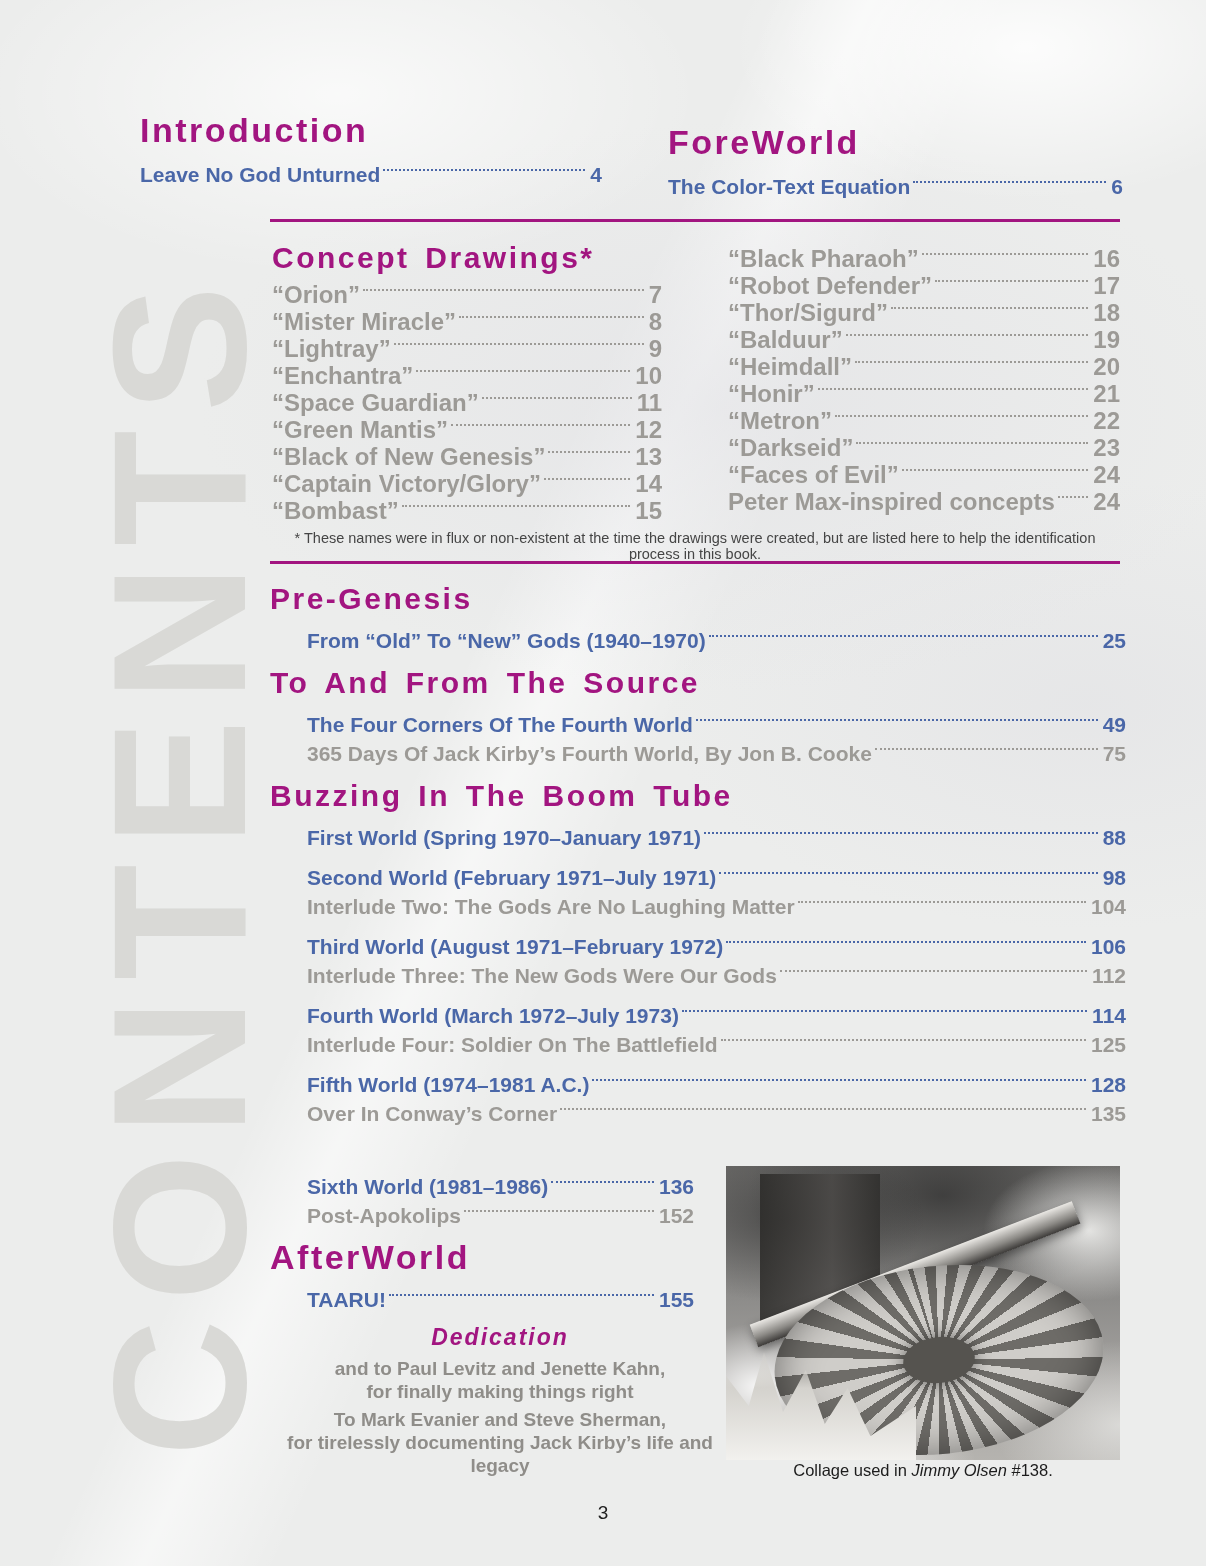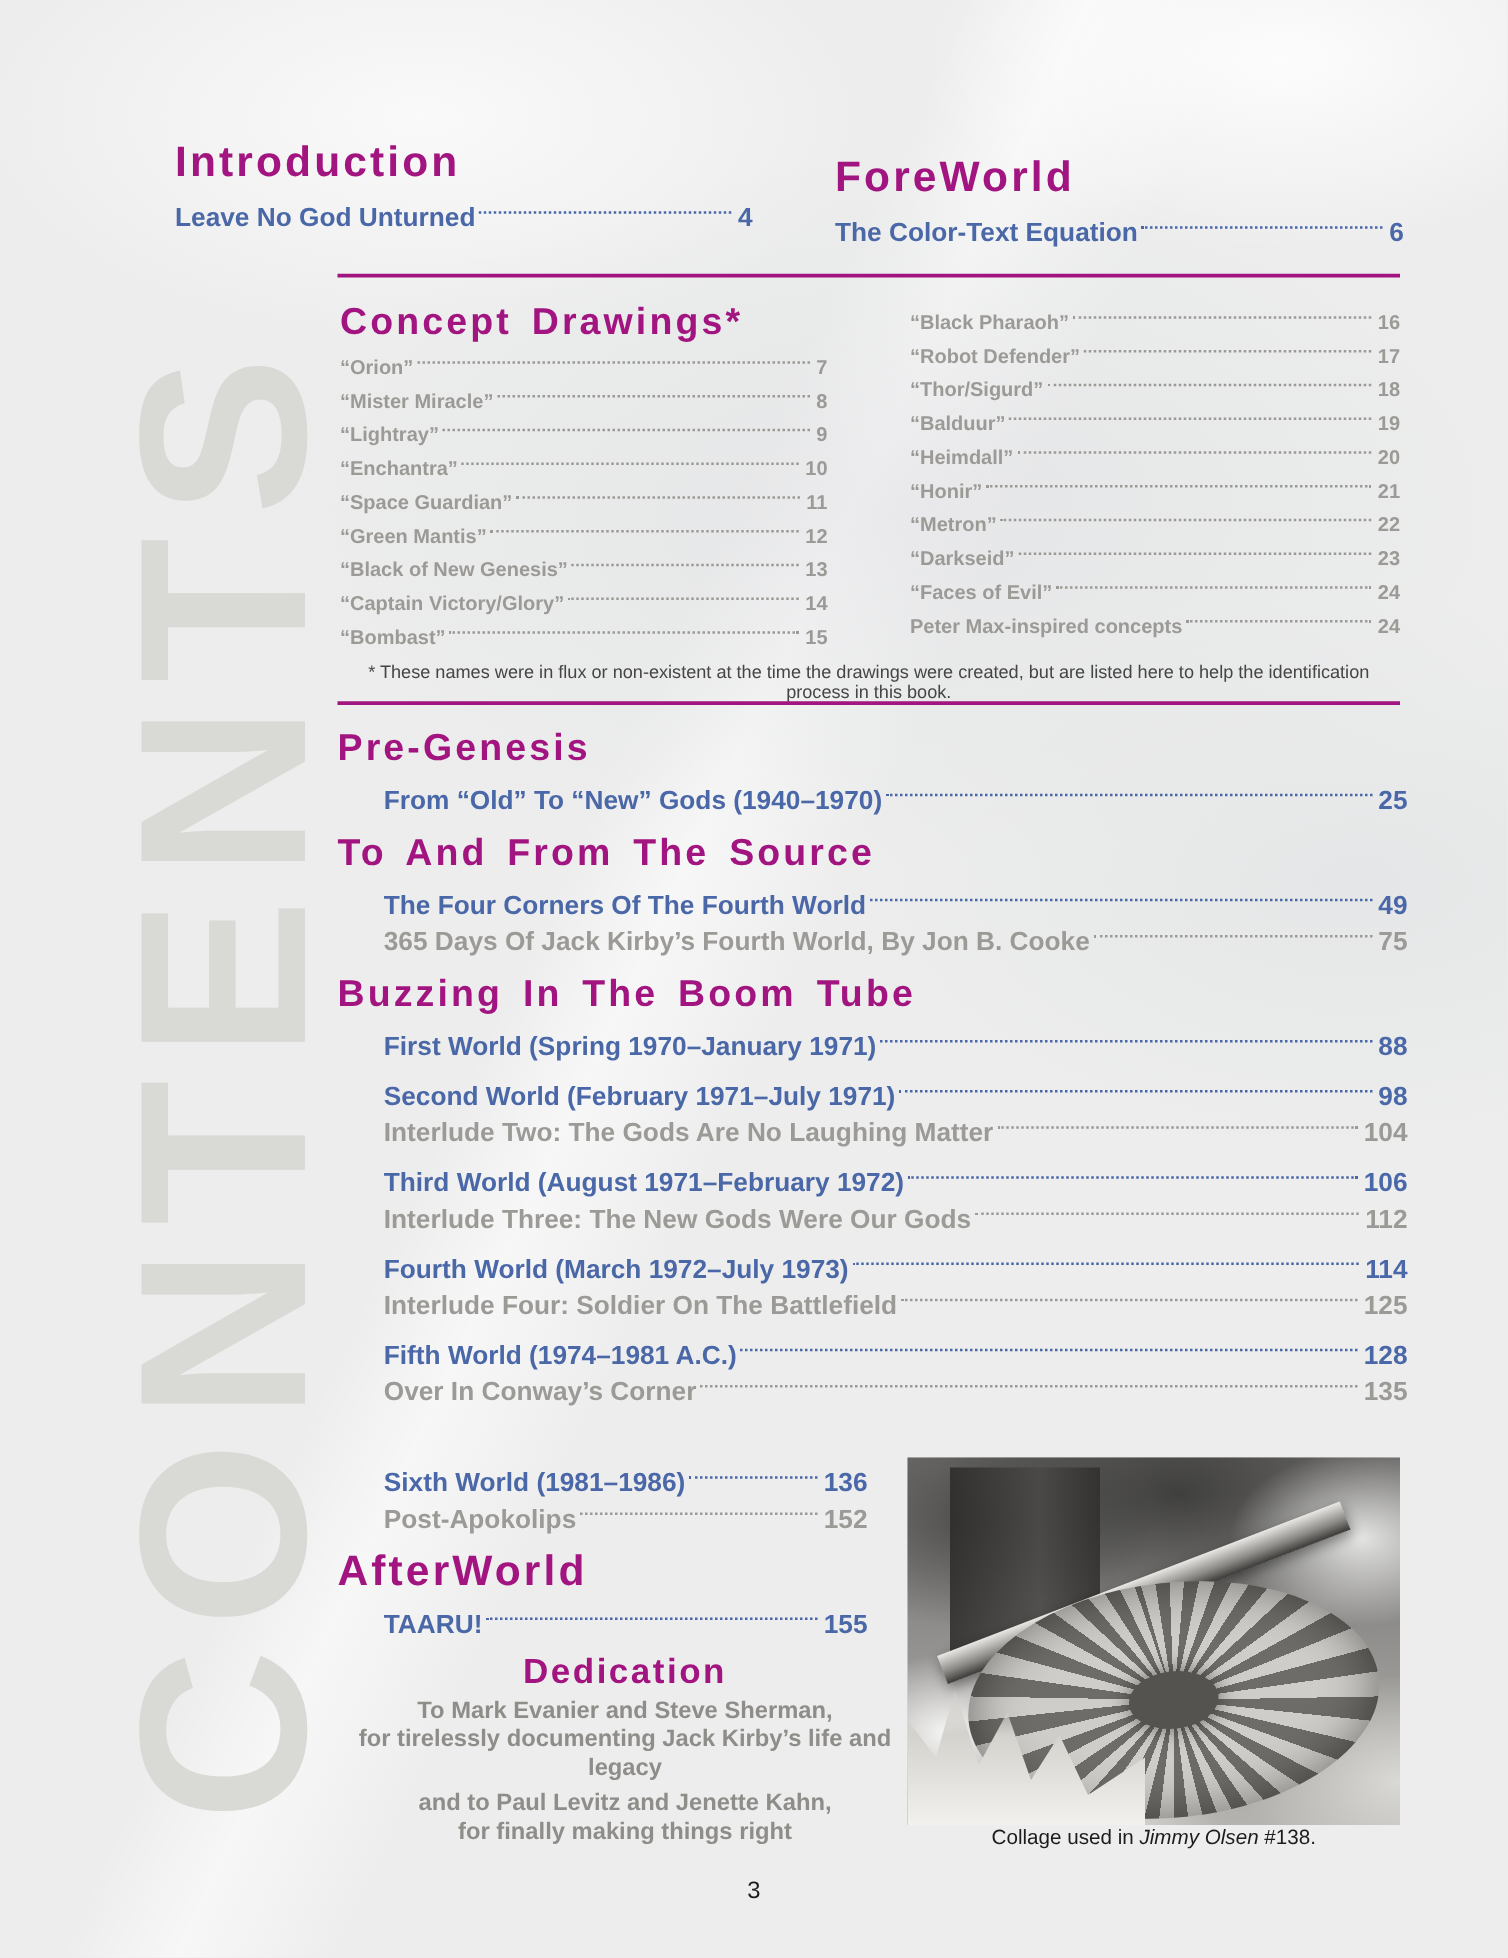--- a/index.html
+++ b/index.html
@@ -28,41 +28,41 @@
   
   .entry{display:flex;align-items:center;line-height:29px;font-weight:bold;font-size:21px;}
   .entry .lbl{white-space:nowrap;}
   .entry .dots{flex:1 1 auto;position:relative;min-width:14px;}
   .entry .dots::after{content:"";position:absolute;left:3px;right:3px;bottom:4px;border-bottom:2.6px dotted currentColor;}
   .entry .pg{white-space:nowrap;padding-left:2px;}
   .blue{color:#4a67a8;}
   .gray{color:#9c9a96;}
   .indented .entry{padding-left:37px;}
   
-  .concept-col .entry{font-size:16px;line-height:27px;}
+  .concept-col .entry{font-size:24px;line-height:27px;}
   #concept-left{left:272px;top:237px;width:390px;}
   #concept-right{left:728px;top:245px;width:392px;}
   #concept-left .h1{margin-bottom:2px;}
   #footnote{left:270px;top:530px;width:850px;text-align:center;font-size:14.5px;color:#454545;}
   .rule{left:270px;width:850px;height:3px;background:#a21580;}
   
   #hdr-intro{left:140px;top:108px;width:462px;}
   #hdr-fore{left:668px;top:120px;width:455px;}
   .hdr .entry{margin-top:8px;}
   
   #sec-pregenesis{left:270px;top:578px;width:856px;}
   #sec-source{left:270px;top:662px;width:856px;}
   #sec-buzzing{left:270px;top:775px;width:856px;}
   #sec-sixth{left:270px;top:1172px;width:424px;}
   #sec-afterworld{left:270px;top:1235px;width:424px;}
   .sec .h1{margin-bottom:6px;}
   #sec-buzzing .entry.blue:not(:first-child){margin-top:11px;}
   
   #dedication{left:270px;top:1322px;width:460px;text-align:center;}
-  #dedication .h1{font-size:28px;line-height:30px;letter-spacing:2px;}
+  #dedication .h1{font-size:23px;line-height:30px;letter-spacing:2px;font-style:italic;}
   .ded-para{margin-top:5px;font-weight:bold;font-size:19px;line-height:23px;color:#8f8d89;}
   
   #figure{left:726px;top:1166px;width:394px;}
   .figure-img{
     position:relative;width:394px;height:294px;overflow:hidden;
     background:
       radial-gradient(ellipse 120px 90px at 8% 75%, rgba(255,255,255,.9), rgba(255,255,255,0) 70%),
       radial-gradient(ellipse 150px 100px at 92% 22%, rgba(248,248,246,.85), rgba(255,255,255,0) 70%),
       radial-gradient(ellipse 200px 120px at 15% 18%, rgba(40,40,40,.55), rgba(0,0,0,0) 70%),
       radial-gradient(ellipse 260px 140px at 55% 10%, rgba(28,28,28,.6), rgba(0,0,0,0) 75%),
@@ -327,26 +327,26 @@
         <span class="lbl">TAARU!</span>
         <span class="dots"></span>
         <span class="pg">155</span>
       </div>
     </div>
 </div>
 
 <div id="dedication" class="abs">
   <div class="h1">Dedication</div>
   <div class="ded-para">
+    <div>and to Paul Levitz and Jenette Kahn,</div>
+    <div>for finally making things right</div>
+  </div>
+  <div class="ded-para">
     <div>To Mark Evanier and Steve Sherman,</div>
     <div>for tirelessly documenting Jack Kirby’s life and legacy</div>
-  </div>
-  <div class="ded-para">
-    <div>and to Paul Levitz and Jenette Kahn,</div>
-    <div>for finally making things right</div>
   </div>
 </div>
 
 <div id="figure" class="abs">
   <div class="figure-img">
     <div class="darkmass"></div>
     <div class="bridge"></div>
     <div class="dome"></div>
     <div class="crystals"></div>
   </div>

